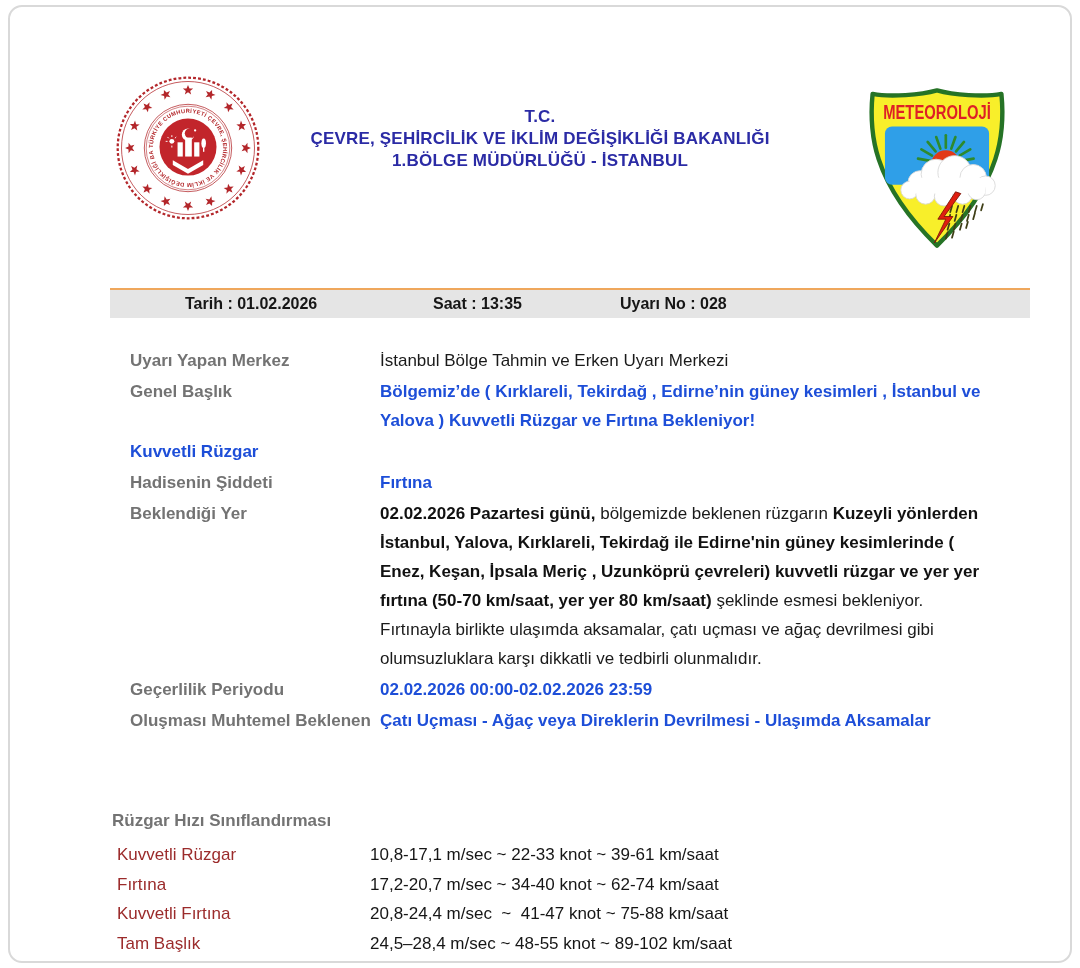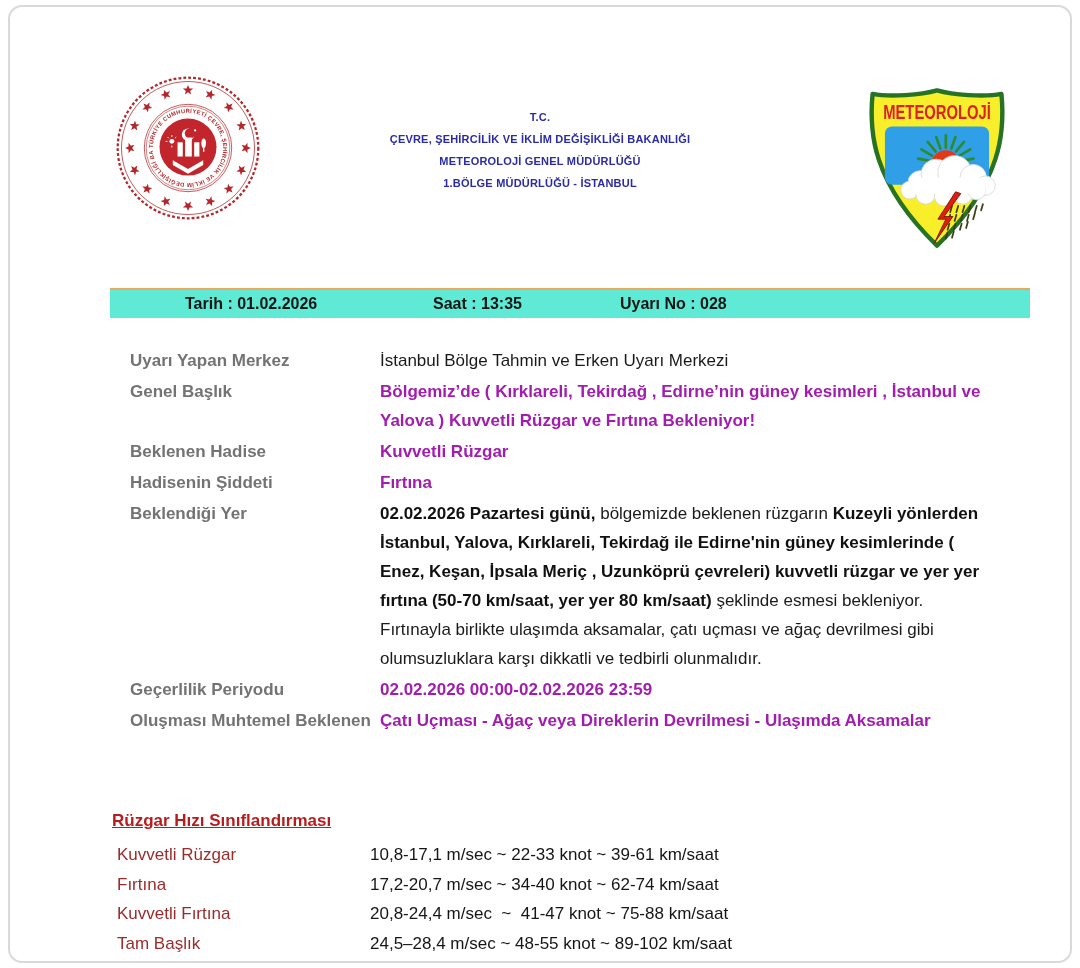--- a/index.html
+++ b/index.html
@@ -10,52 +10,52 @@
   }
   .frame{
     position:absolute;left:8px;top:5px;right:8px;bottom:5px;
     border:2px solid #d9d9d9;border-radius:14px;pointer-events:none;
   }
   
   .seal{position:absolute;left:112px;top:72px;width:152px;height:152px;}
   .shield{position:absolute;left:862px;top:84px;width:150px;height:168px;}
   .header-text{
     position:absolute;top:106px;left:240px;width:600px;text-align:center;
-    color:#2b2ba5;font-weight:bold;font-size:11px;line-height:22px;letter-spacing:.2px;
+    color:#2b2ba5;font-weight:bold;font-size:17px;line-height:22px;letter-spacing:.2px;
   }
   
   .infobar{
     position:absolute;top:288px;left:110px;width:920px;height:30px;
-    background:#5eead4;border-top:2px solid #efa75c;box-sizing:border-box;
+    background:#e5e5e5;border-top:2px solid #efa75c;box-sizing:border-box;
     font-weight:bold;font-size:16px;color:#161616;
   }
   .infobar span{position:absolute;top:0;line-height:28px;}
   .ib-date{left:75px;}
   .ib-time{left:315px;margin-left:8px;}
   .ib-no{left:510px;}
   
   .details{position:absolute;top:346px;left:130px;width:872px;}
   .row{display:flex;margin-bottom:2px;}
   .label{
     width:250px;flex-shrink:0;color:#737373;font-weight:bold;
     font-size:17px;line-height:29px;
   }
   .value{
     width:615px;font-size:17px;line-height:29px;color:#1a1a1a;
     white-space:pre-wrap;
   }
-  .vb{font-weight:bold;color:#a21caf;}
+  .vb{font-weight:bold;color:#1d4ed8;}
   .vr{font-weight:normal;}
   .seg-b{font-weight:bold;color:#111;}
   .seg-r{font-weight:normal;}
   
   .scale{position:absolute;top:810px;left:112px;width:880px;}
   .scale-title{
-    color:#b91c1c;font-weight:bold;font-size:17px;line-height:22px;
-    text-decoration:underline;margin-bottom:8px;
+    color:#737373;font-weight:bold;font-size:17px;line-height:22px;
+    margin-bottom:8px;
   }
   .scale .row{margin-bottom:0;}
   .scale .label{
     width:258px;padding-left:5px;box-sizing:border-box;
     color:#9b2b2b;font-weight:normal;font-size:17px;line-height:29.5px;
   }
   .scale .value{
     font-weight:normal;color:#161616;font-size:17px;line-height:29.5px;width:600px;
   }
 </style>
@@ -117,21 +117,20 @@
     <ellipse cx="96.5" cy="75" rx="2.4" ry="5" fill="#ffffff"></ellipse>
     <rect x="95.8" y="80" width="1.4" height="4" fill="#ffffff"></rect>
 
     <polygon points="64,93 80,102 96,93 96,98 80,107 64,98" fill="#ffffff"></polygon>
   </svg>
 </div>
 
 <div class="header-text">
   <div>T.C.</div>
   <div>ÇEVRE, ŞEHİRCİLİK VE İKLİM DEĞİŞİKLİĞİ BAKANLIĞI</div>
-  <div>METEOROLOJİ GENEL MÜDÜRLÜĞÜ</div>
   <div>1.BÖLGE MÜDÜRLÜĞÜ - İSTANBUL</div>
 </div>
 
 <div class="shield">
   <svg viewBox="0 0 170 190" width="150" height="168" aria-hidden="true">
     <path d="M85 7 C 103 12 138 15 158 11 C 162 52 160 110 85 183 C 10 110 8 52 12 11 C 32 15 67 12 85 7 Z" fill="#f8ef2a" stroke="#267326" stroke-width="5" stroke-linejoin="round"></path>
     <text x="85" y="40" text-anchor="middle" font-size="22" font-weight="bold" fill="#de1f26" textLength="122" lengthAdjust="spacingAndGlyphs">METEOROLOJİ</text>
     <rect x="26" y="48" width="118" height="66" rx="8" fill="#2f9fe8"></rect>
 
     <g stroke="#2d8a2d" stroke-width="3" stroke-linecap="round">
@@ -194,21 +193,20 @@
 <div class="details">
   <div class="row">
     <div class="label">Uyarı Yapan Merkez</div>
     <div class="value vr">İstanbul Bölge Tahmin ve Erken Uyarı Merkezi</div>
   </div>
   <div class="row">
     <div class="label">Genel Başlık</div>
     <div class="value vb">Bölgemiz’de ( Kırklareli, Tekirdağ , Edirne’nin güney kesimleri , İstanbul ve Yalova ) Kuvvetli Rüzgar ve Fırtına Bekleniyor!</div>
   </div>
   <div class="row">
-    <div class="label">Beklenen Hadise</div>
     <div class="value vb">Kuvvetli Rüzgar</div>
   </div>
   <div class="row">
     <div class="label">Hadisenin Şiddeti</div>
     <div class="value vb">Fırtına</div>
   </div>
   <div class="row">
     <div class="label">Beklendiği Yer</div>
     <div class="value"><span class="seg-b">02.02.2026 Pazartesi günü, </span><span class="seg-r">bölgemizde beklenen rüzgarın </span><span class="seg-b">Kuzeyli yönlerden İstanbul, Yalova, Kırklareli, Tekirdağ ile Edirne'nin güney kesimlerinde ( Enez, Keşan, İpsala Meriç , Uzunköprü çevreleri) kuvvetli rüzgar ve yer yer fırtına (50-70 km/saat, yer yer 80 km/saat) </span><span class="seg-r">şeklinde esmesi bekleniyor. Fırtınayla birlikte ulaşımda aksamalar, çatı uçması ve ağaç devrilmesi gibi olumsuzluklara karşı dikkatli ve tedbirli olunmalıdır.</span></div>
   </div>

